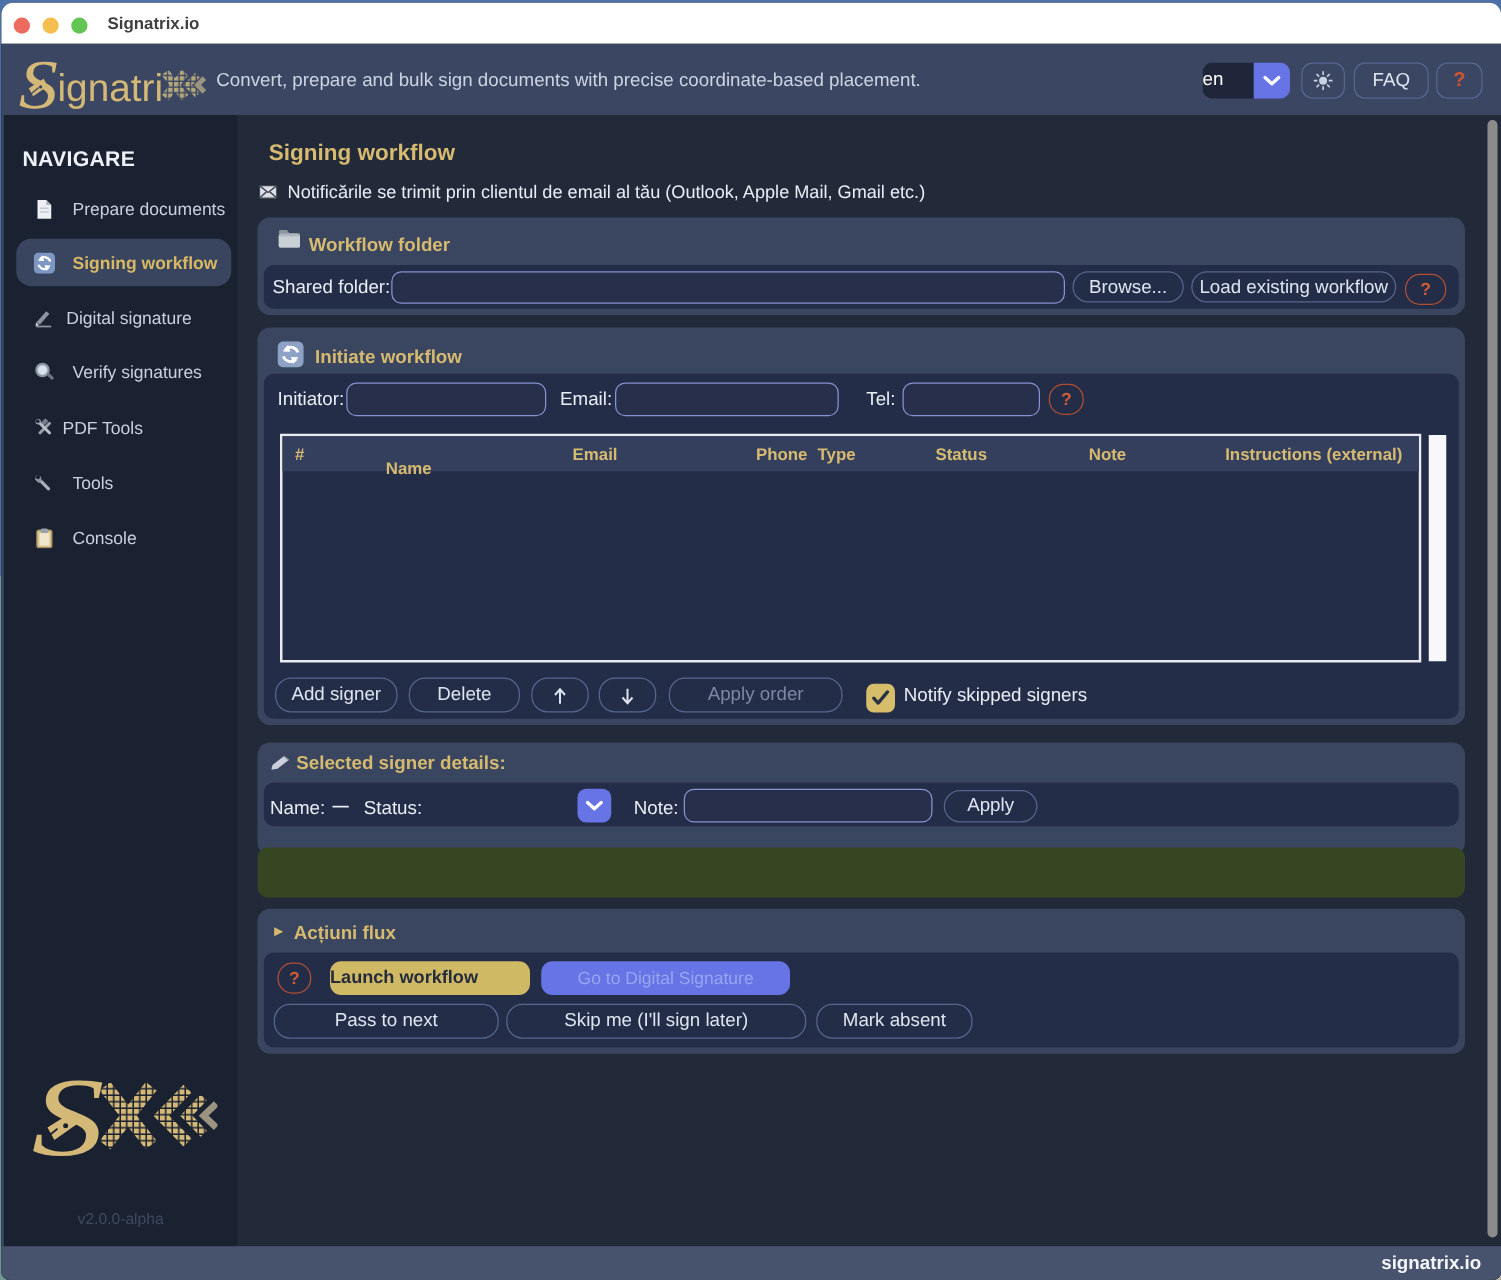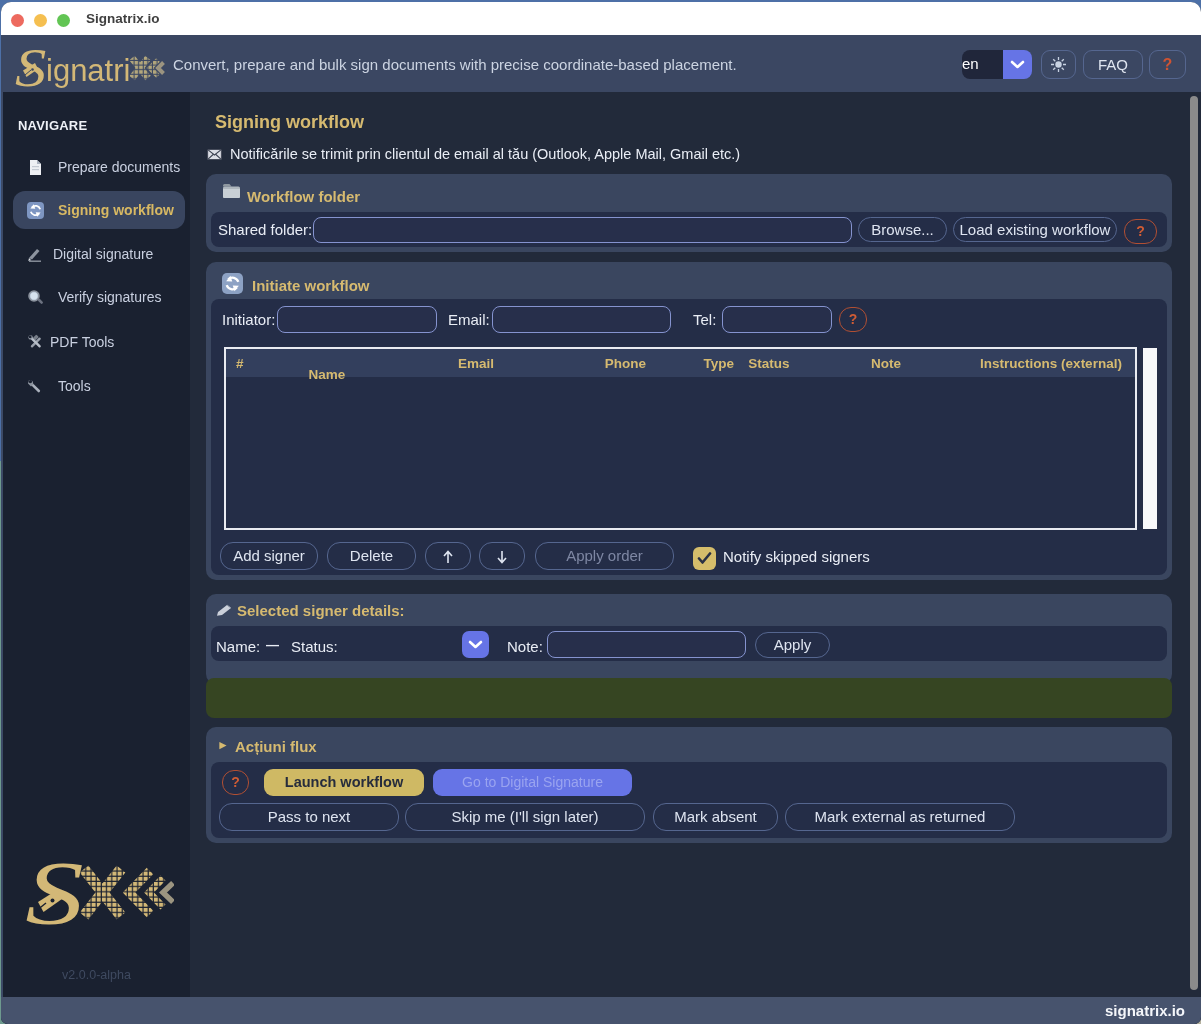--- a/index.html
+++ b/index.html
@@ -13,21 +13,21 @@
 .wtitle{position:absolute;left:85px;top:0;height:33px;line-height:34px;font-size:13.5px;font-weight:bold;color:#404040}
 .header{position:absolute;left:0;top:33px;right:0;height:57px;background:#3b4762}
 .logo{position:absolute;left:14px;top:3px;height:54px;color:#d3b877;white-space:nowrap}
 .tagline{position:absolute;left:172px;top:0;height:57px;line-height:59px;font-size:15px;color:#ccd4e2}
 .sidebar{position:absolute;left:0;top:90px;width:189px;bottom:0;background:#1a2130;border-left:2px solid #3c4a66}
 .content{position:absolute;left:189px;top:90px;right:0;bottom:0;background:#222a3a}
 .footer{position:absolute;left:0;bottom:0;right:0;height:27px;background:#47536d;z-index:40}
 .footer span{position:absolute;right:16px;top:0;line-height:27px;font-weight:bold;font-size:15px;color:#f4f6fa}
 .scrollthumb{position:absolute;right:3px;top:94px;width:8px;height:894px;border-radius:4px;background:#8b8b8b;z-index:50}
 
-.navlabel{position:absolute;left:15px;top:26px;font-size:13px;font-weight:bold;letter-spacing:.2px;color:#eef1f7}
+.navlabel{position:absolute;left:15px;top:26px;font-size:17px;font-weight:bold;letter-spacing:.2px;color:#eef1f7}
 .navitem{position:absolute;left:10px;width:172px;height:38px;border-radius:12px;color:#c9d0e0;font-size:14px}
 .navitem .ic{position:absolute;left:14px;top:11px;width:17px;height:17px}
 .navitem .tx{position:absolute;left:45px;top:0;line-height:38px;white-space:nowrap}
 .navitem.active{background:#39455f;color:#d8b963;font-weight:bold}
 .vlogo{position:absolute;left:21px;top:764px;width:150px;height:74px}
 .version{position:absolute;left:0;top:876px;width:100%;text-align:center;font-size:12.5px;color:#3f4a60}
 
 .h1{position:absolute;left:25px;top:20px;font-size:18px;font-weight:bold;color:#d6ba70}
 .note{position:absolute;left:17px;top:54px;height:20px;font-size:14.5px;color:#e9edf5}
 .panel{position:absolute;left:16px;width:966px;background:#3a465f;border-radius:10px}
@@ -133,20 +133,28 @@
       <span class="tx" style="left:37px">PDF Tools</span>
       </div>
     <div class="navitem" style="top:275px">
       <svg class="ic" viewBox="0 0 17 17">
           <rect x="7.5" y="5" width="2.6" height="10.5" rx="1.2" transform="rotate(-45 8.8 10)" fill="#aab1bc"></rect>
           <path d="M2 2l3.5 1 1 3.5L4 8.5 1 5.5z" fill="#8d949f"></path>
           <circle cx="3.4" cy="3.6" r="1.7" fill="#1a2130"></circle>
         </svg>
       <span class="tx">Tools</span>
       </div>
+    <div class="navitem" style="top:319px">
+      <svg class="ic" viewBox="0 0 17 17">
+          <rect x="2.5" y="2" width="12" height="14" rx="1.5" fill="#d9c28c" stroke="#a08c5c" stroke-width="1"></rect>
+          <rect x="4.5" y="4.5" width="8" height="10" fill="#efe6cd"></rect>
+          <rect x="5.5" y="0.8" width="6" height="3.6" rx="1.2" fill="#9aa1ac"></rect>
+        </svg>
+      <span class="tx">Console</span>
+      </div>
     <svg class="vlogo" viewBox="0 0 150 74">
       <defs>
         <pattern id="chk" width="5.2" height="5.2" patternUnits="userSpaceOnUse">
             <rect width="4" height="4" fill="#d3b877"></rect>
           </pattern>
       </defs>
       <text x="1" y="68" font-family="Liberation Serif" font-style="italic" font-size="90" fill="#d3b877" transform="scale(1.3,1)">S</text>
       <path d="M33 34 L14 46 L19.5 56 L38 43 Z" fill="#d3b877"></path>
       <path d="M12 55 l10-8" stroke="#1a2130" stroke-width="1.4"></path>
       <circle cx="28.5" cy="44.5" r="2" fill="#1a2130"></circle>
@@ -198,21 +206,21 @@
       <div class="inp" style="left:286px;top:44px;width:179px;height:27px"></div>
       <div class="lbl" style="left:487px;top:49px">Tel:</div>
       <div class="inp" style="left:516px;top:44px;width:110px;height:27px"></div>
       <div class="qm" style="left:633px;top:45px;width:28px;height:25px;line-height:23px">?</div>
       <div style="position:absolute;left:18px;top:85px;width:913px;height:183px;border:2px solid #e9ebf1;background:#242d47">
         <div style="position:absolute;left:0;top:0;right:0;height:28px;background:#333f5d;color:#d6ba70;font-weight:bold;font-size:13.5px">
           <span style="position:absolute;left:10px;top:7px">#</span>
           <span style="position:absolute;left:61px;width:80px;text-align:center;top:18px">Name</span>
           <span style="position:absolute;left:210px;width:80px;text-align:center;top:7px">Email</span>
           <span style="position:absolute;left:340px;width:80px;text-align:right;top:7px">Phone</span>
-          <span style="position:absolute;left:428px;width:80px;text-align:right;top:7px">Type</span>
+          <span style="position:absolute;left:428px;width:80px;text-align:left;top:7px">Type</span>
           <span style="position:absolute;left:503px;width:80px;text-align:center;top:7px">Status</span>
           <span style="position:absolute;left:620px;width:80px;text-align:center;top:7px">Note</span>
           <span style="position:absolute;left:725px;width:200px;text-align:center;top:7px">Instructions (external)</span>
         </div>
       </div>
       <div style="position:absolute;left:937px;top:86px;width:14px;height:181px;background:#f7f8fa"></div>
       <div class="btn" style="left:14px;top:280px;width:98px;height:28px;line-height:26px">Add signer</div>
       <div class="btn" style="left:121px;top:280px;width:89px;height:28px;line-height:26px">Delete</div>
       <div class="btn" style="left:219px;top:280px;width:46px;height:28px"><svg width="12" height="14" viewBox="0 0 12 14" style="margin-top:7px">
             <path d="M6 13V2M2 6l4-4.5L10 6" fill="none" stroke="#dee4f0" stroke-width="1.6"></path>
@@ -249,25 +257,24 @@
       <div class="btn" style="left:549px;top:38px;width:75px;height:26px;line-height:24px">Apply</div>
     </div>
 
     <div style="position:absolute;left:16px;top:586px;width:966px;height:40px;background:#364522;border-radius:8px"></div>
 
     <div class="panel" style="top:635px;height:116px">
       <div class="ptitle" style="left:11px;top:11px;font-size:12px;color:#d6ba70">►</div>
       <div class="ptitle" style="left:29px;top:11px">Acțiuni flux</div>
       <div class="inner" style="top:35px;height:76px"></div>
       <div class="qm" style="left:16px;top:43px;width:27px;height:25px;line-height:23px">?</div>
-      <div style="position:absolute;left:58px;top:42px;width:160px;height:27px;background:#cfb964;border-radius:9px;color:#262c3c;font-weight:bold;font-size:14.5px;text-align:center;line-height:26px">Launch workflow</div>
+      <div style="position:absolute;left:58px;top:42px;width:160px;height:27px;background:#cfb964;border-radius:9px;color:#262c3c;font-weight:bold;font-size:14.5px;text-align:left;line-height:26px">Launch workflow</div>
       <div class="purpbtn" style="left:227px;top:42px;width:199px;height:27px;border-radius:9px;color:#9aa4f0;font-weight:normal;font-size:14px;line-height:26px">Go to Digital Signature</div>
       <div class="btn" style="left:13px;top:76px;width:180px;height:28px;line-height:26px">Pass to next</div>
       <div class="btn" style="left:199px;top:76px;width:240px;height:28px;line-height:26px">Skip me (I'll sign later)</div>
       <div class="btn" style="left:447px;top:76px;width:125px;height:28px;line-height:26px">Mark absent</div>
-      <div class="btn" style="left:579px;top:76px;width:230px;height:28px;line-height:26px">Mark external as returned</div>
     </div>
   </div>
   <div class="scrollthumb"></div>
   <div class="footer">
       <span>signatrix.io</span>
     </div>
 </div>
 
 </body></html>

